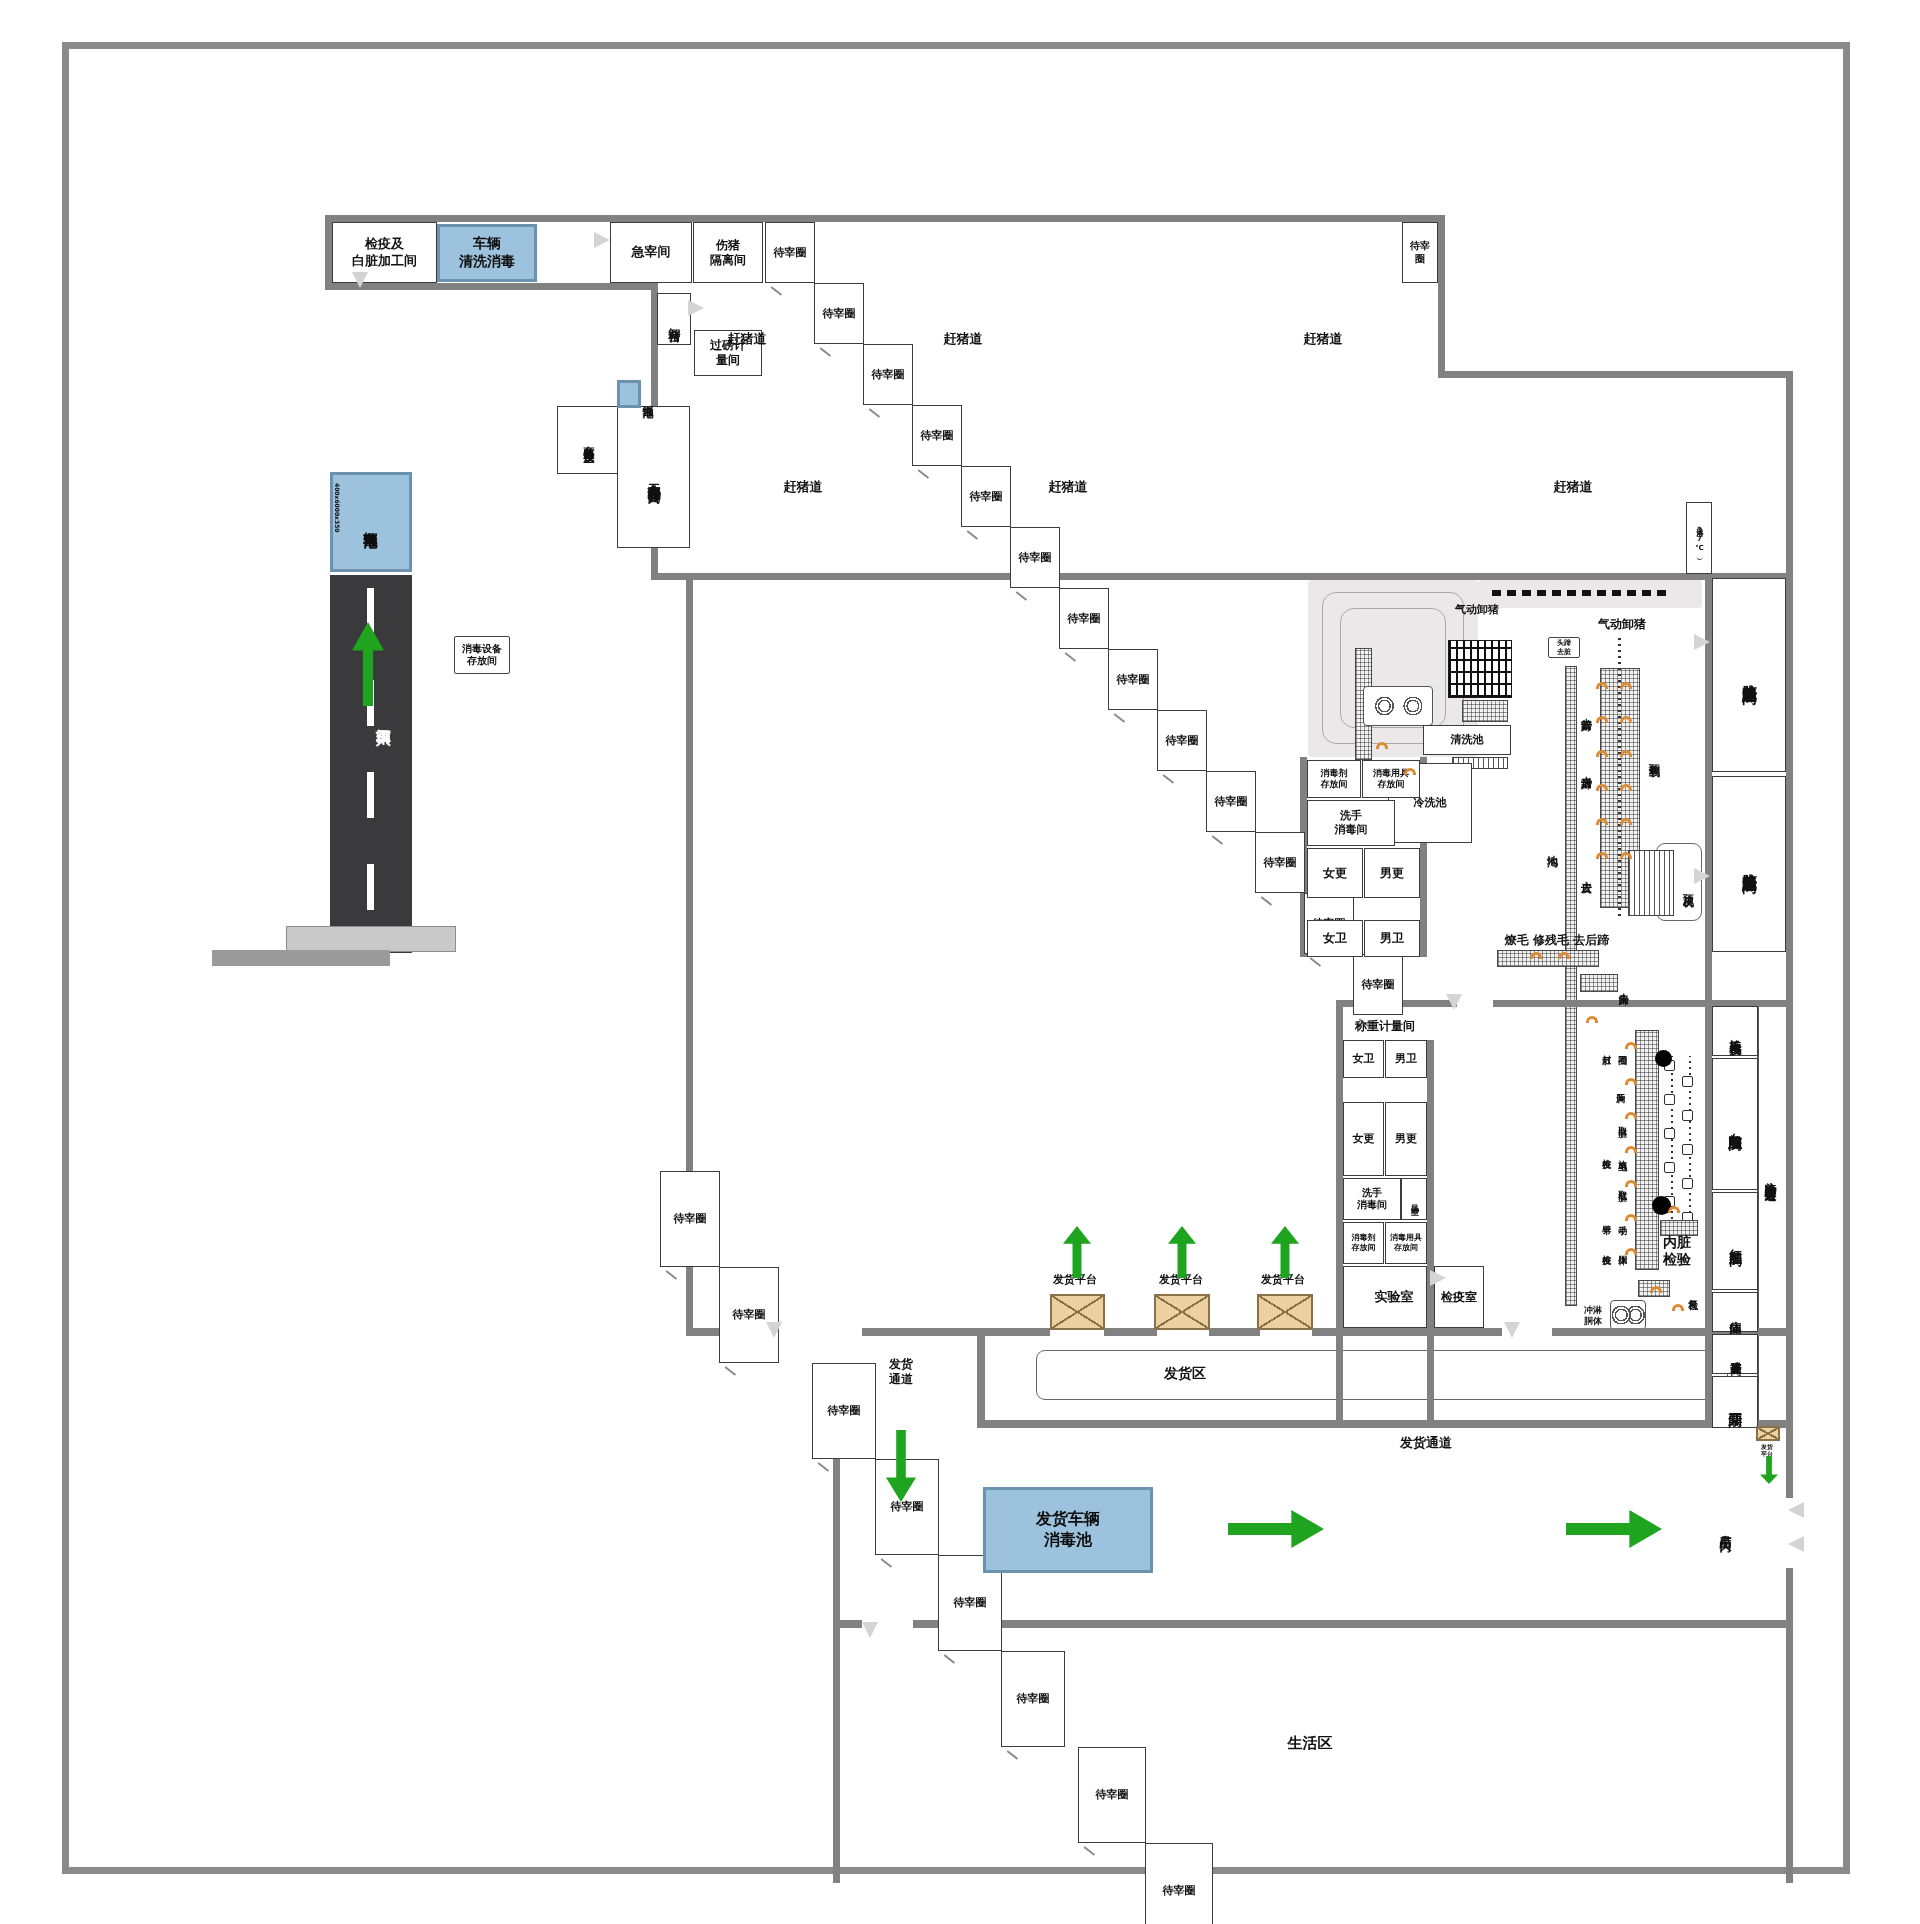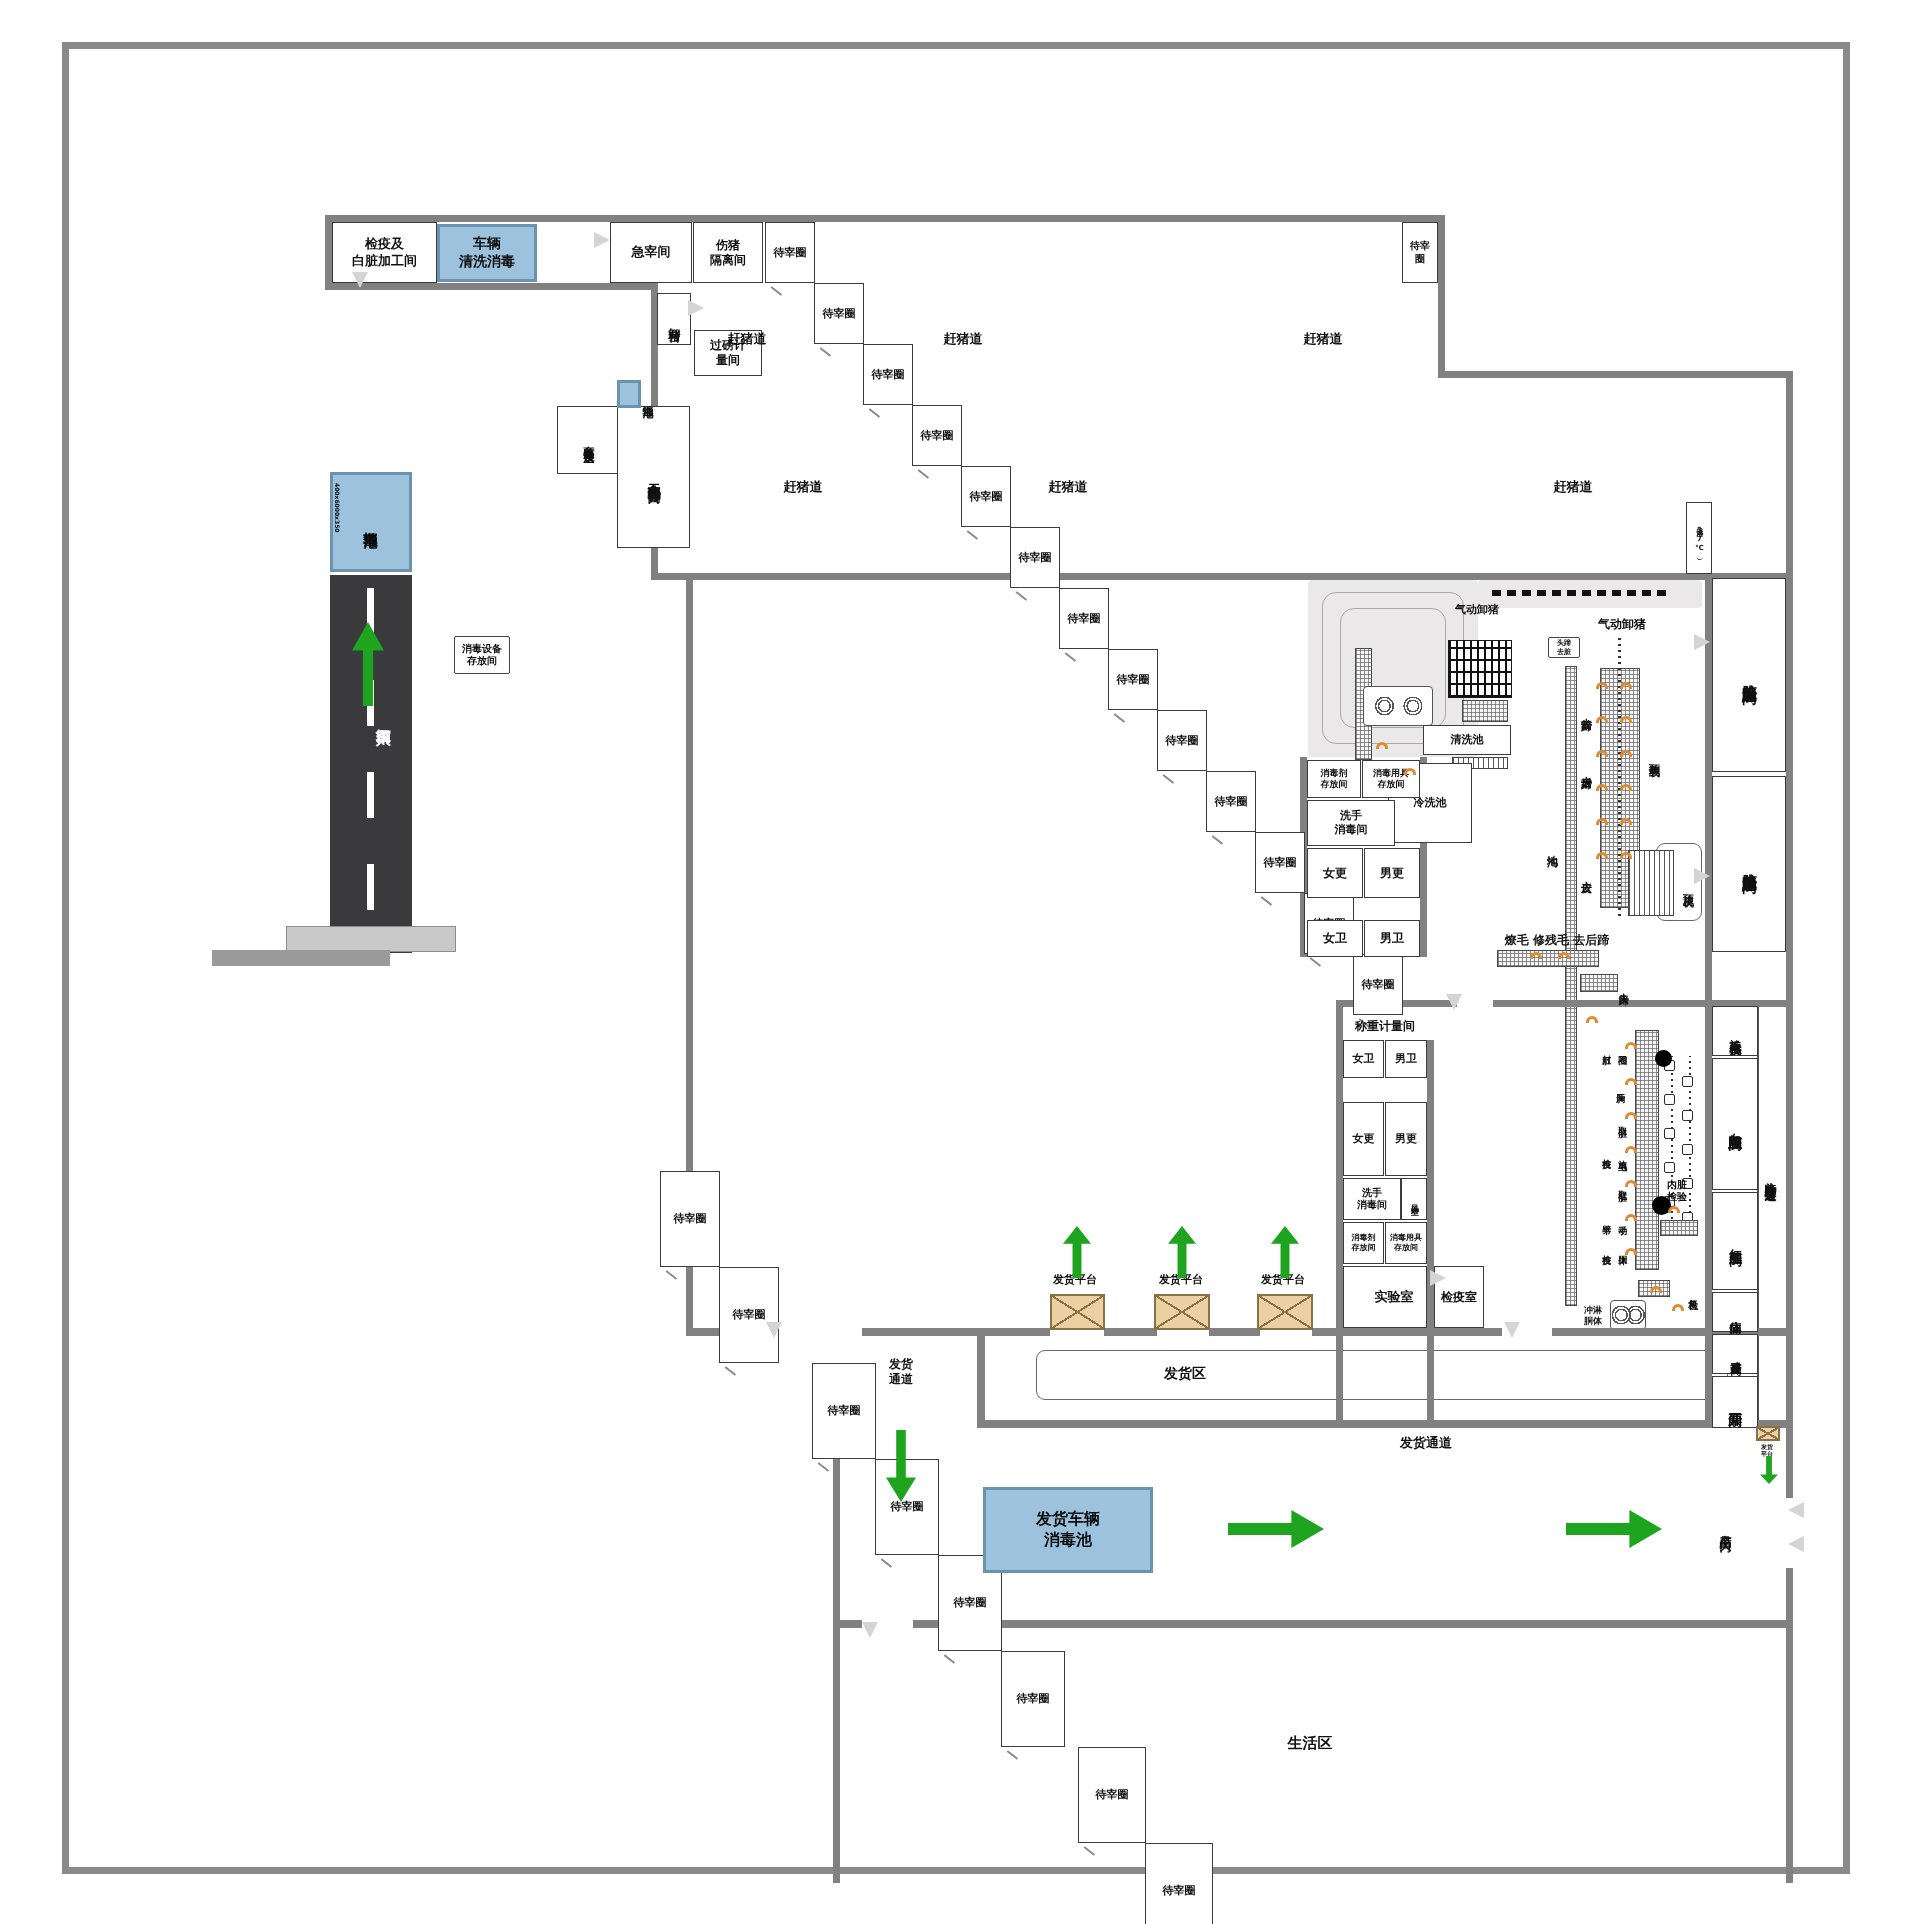--- a/index.html
+++ b/index.html
@@ -233,21 +233,21 @@
       <div class="abs lbl v" style="left: 1616px; top: 1034px; width: 12px; height: 30px; font-size: 9px;">刁圈</div>
       <div class="abs lbl v" style="left: 1614px; top: 1072px; width: 12px; height: 30px; font-size: 9px;">开胸</div>
       <div class="abs lbl v" style="left: 1616px; top: 1100px; width: 12px; height: 40px; font-size: 9px;">取白脏</div>
       <div class="abs lbl v" style="left: 1600px; top: 1138px; width: 12px; height: 30px; font-size: 9px;">检疫</div>
       <div class="abs lbl v" style="left: 1616px; top: 1134px; width: 12px; height: 40px; font-size: 9px;">旋毛虫</div>
       <div class="abs lbl v" style="left: 1616px; top: 1164px; width: 12px; height: 40px; font-size: 9px;">取红脏</div>
       <div class="abs lbl v" style="left: 1600px; top: 1204px; width: 12px; height: 30px; font-size: 9px;">劈半</div>
       <div class="abs lbl v" style="left: 1616px; top: 1204px; width: 12px; height: 30px; font-size: 9px;">手动</div>
       <div class="abs lbl v" style="left: 1600px; top: 1234px; width: 12px; height: 30px; font-size: 9px;">检疫</div>
       <div class="abs lbl v" style="left: 1616px; top: 1234px; width: 12px; height: 30px; font-size: 9px;">胴体</div>
-      <div class="abs lbl" style="left: 1662px; top: 1176px; width: 30px; height: 30px; font-size: 10px;">内脏
+      <div class="abs lbl" style="left: 1662px; top: 1236px; width: 30px; height: 30px; font-size: 14px;">内脏
 检验</div>
       <div class="abs lbl v" style="left: 1686px; top: 1276px; width: 13px; height: 32px; font-size: 10px;">复检</div>
       <div class="abs lbl" style="left: 1580px; top: 1302px; width: 26px; height: 28px; font-size: 9px;">冲淋
 胴体</div>
       <div class="abs lbl v" style="left: 1760px; top: 1106px; width: 20px; height: 140px; font-size: 12px;">头蹄内脏发货通道</div>
       <div class="abs lbl" style="left: 1040px; top: 1272px; width: 70px; height: 16px; font-size: 11px;">发货平台</div>
       <div class="abs lbl" style="left: 1146px; top: 1272px; width: 70px; height: 16px; font-size: 11px;">发货平台</div>
       <div class="abs lbl" style="left: 1248px; top: 1272px; width: 70px; height: 16px; font-size: 11px;">发货平台</div>
       <div class="abs lbl" style="left: 1140px; top: 1362px; width: 90px; height: 24px; font-size: 14px;">发货区</div>
       <div class="abs lbl" style="left: 888px; top: 1340px; width: 26px; height: 64px; font-size: 12px;">发货

